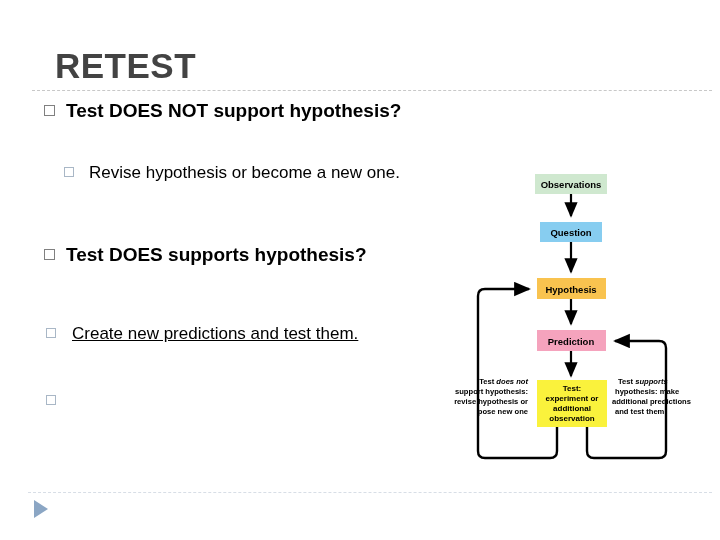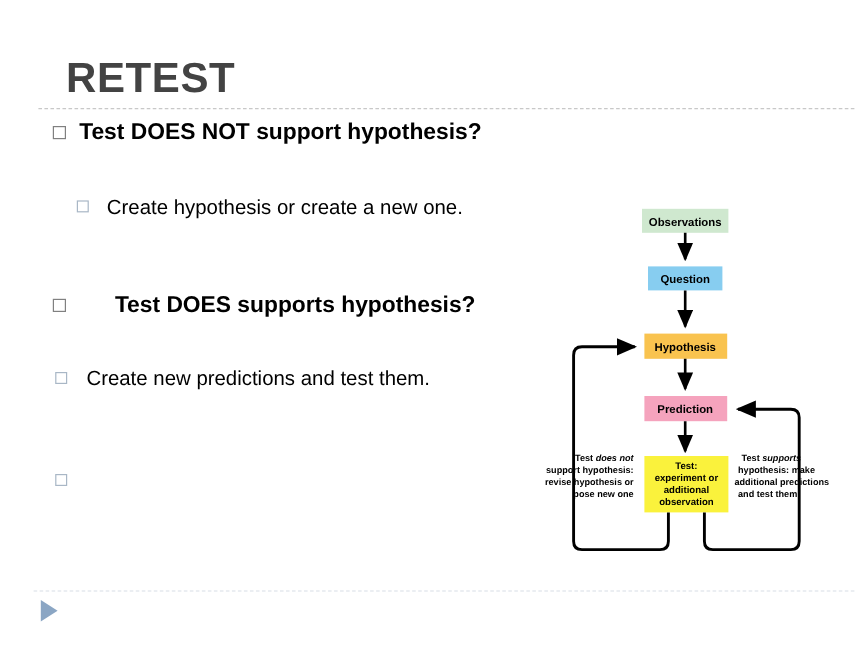--- a/index.html
+++ b/index.html
@@ -93,22 +93,22 @@
   }
 
   .lvl2-indent {
     padding-left: 45px;
   }
   .lvl2-indent .sq { left: 20px; }
 
   
   #blk-1  { position: absolute; left: 0px;  top: 0px;   width: 360px; }
   #blk-1a { position: absolute; left: 0px;  top: 62px;  width: 370px; }
-  #blk-2  { position: absolute; left: 0px;  top: 144px; width: 360px; text-align: center; }
-  #blk-2a { position: absolute; left: 0px;  top: 205px; width: 390px; }
+  #blk-2  { position: absolute; left: 0px;  top: 144px; width: 360px; }
+  #blk-2a { position: absolute; left: 0px;  top: 223px; width: 390px; text-decoration: underline; }
   #blk-2b { position: absolute; left: 0px;  top: 290px; width: 400px; }
 
   
   #bottom-rule {
     position: absolute;
     left: 28px;
     top: 492px;
     width: 684px;
     height: 0;
     border-top: 1px dashed #d8dee6;
@@ -156,21 +156,21 @@
 
   <div id="body-col">
 
     <div id="blk-1" class="lvl1">
       <span class="sq"></span>
       <span>Test DOES NOT support hypothesis?</span>
     </div>
 
     <div id="blk-1a" class="lvl2 lvl2-indent">
       <span class="sq"></span>
-      <span>Create hypothesis or create a new one.</span>
+      <span>Revise hypothesis or become a new one.</span>
     </div>
 
     <div id="blk-2" class="lvl1">
       <span class="sq"></span>
       <span>Test DOES supports hypothesis?</span>
     </div>
 
     <div id="blk-2a" class="lvl2">
       <span class="sq"></span>
       <span>Create new predictions and test them.</span>

